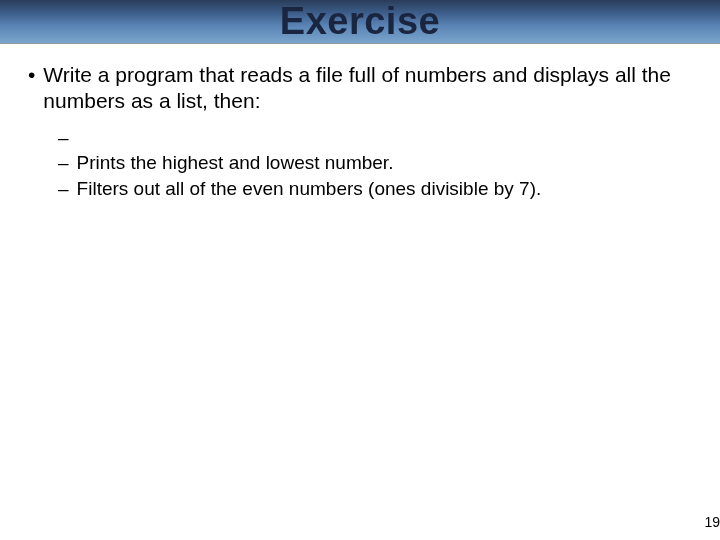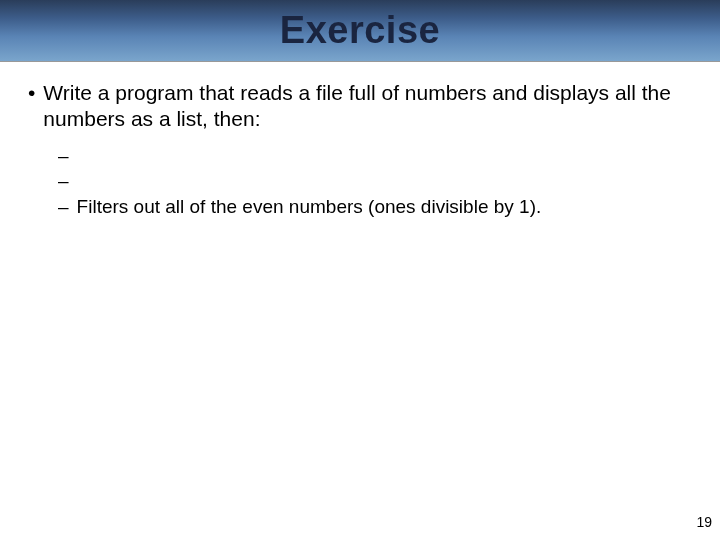--- a/index.html
+++ b/index.html
@@ -5,21 +5,21 @@
   * { margin: 0; padding: 0; box-sizing: border-box; }
   html, body { width: 720px; height: 540px; overflow: hidden; font-family: Verdana, Geneva, sans-serif; background: #fff; }
   .slide {
     width: 720px;
     height: 540px;
     position: relative;
     background: #fff;
   }
   .title-bar {
     width: 100%;
-    height: 62px;
+    height: 44px;
     background: linear-gradient(to bottom, #2a3d5a 0%, #3d5d8a 30%, #5a84b5 60%, #7aa5cc 100%);
     border-bottom: 1px solid #999;
     display: flex;
     align-items: center;
     justify-content: center;
   }
   .title {
     color: #1a2540;
     font-size: 38px;
     font-weight: bold;
@@ -50,21 +50,21 @@
     line-height: 1.35;
     color: #000;
   }
   .bullet-sub .dash {
     flex: 0 0 auto;
     margin-right: 8px;
   }
   .page-num {
     position: absolute;
     bottom: 10px;
-    right: 8px;
+    right: 0;
     font-size: 14px;
     color: #000;
   }
 </style>
 </head>
 <body>
 
 <div class="slide">
 
   <div class="title-bar">
@@ -77,24 +77,25 @@
       <span class="dot">•</span>
       <span>Write a program that reads a file full of numbers and displays all the numbers as a list, then:</span>
     </div>
 
     <div class="sub-list">
       <div class="bullet-sub">
         <span class="dash">–</span>
       </div>
       <div class="bullet-sub">
         <span class="dash">–</span>
+        <span>Prints the highest and lowest number.</span>
       </div>
       <div class="bullet-sub">
         <span class="dash">–</span>
-        <span>Filters out all of the even numbers (ones divisible by 1).</span>
+        <span>Filters out all of the even numbers (ones divisible by 7).</span>
       </div>
     </div>
 
   </div>
 
   <div class="page-num">19</div>
 
 </div>
 
 </body></html>

